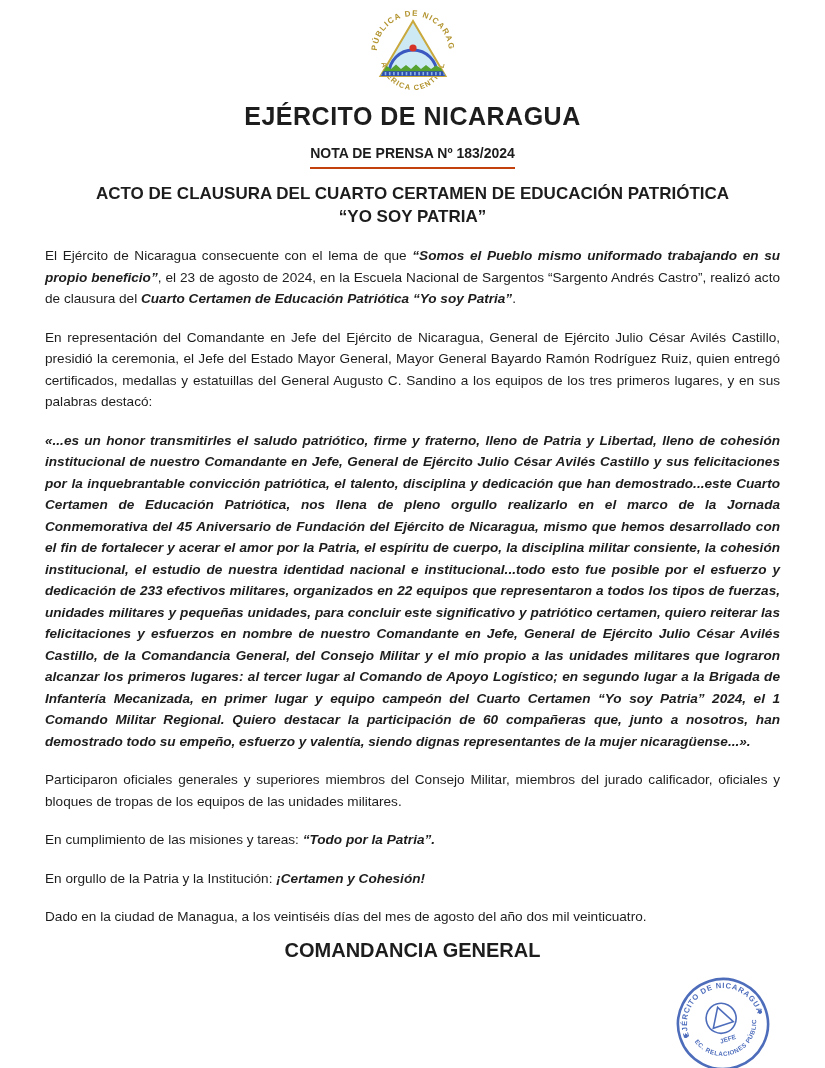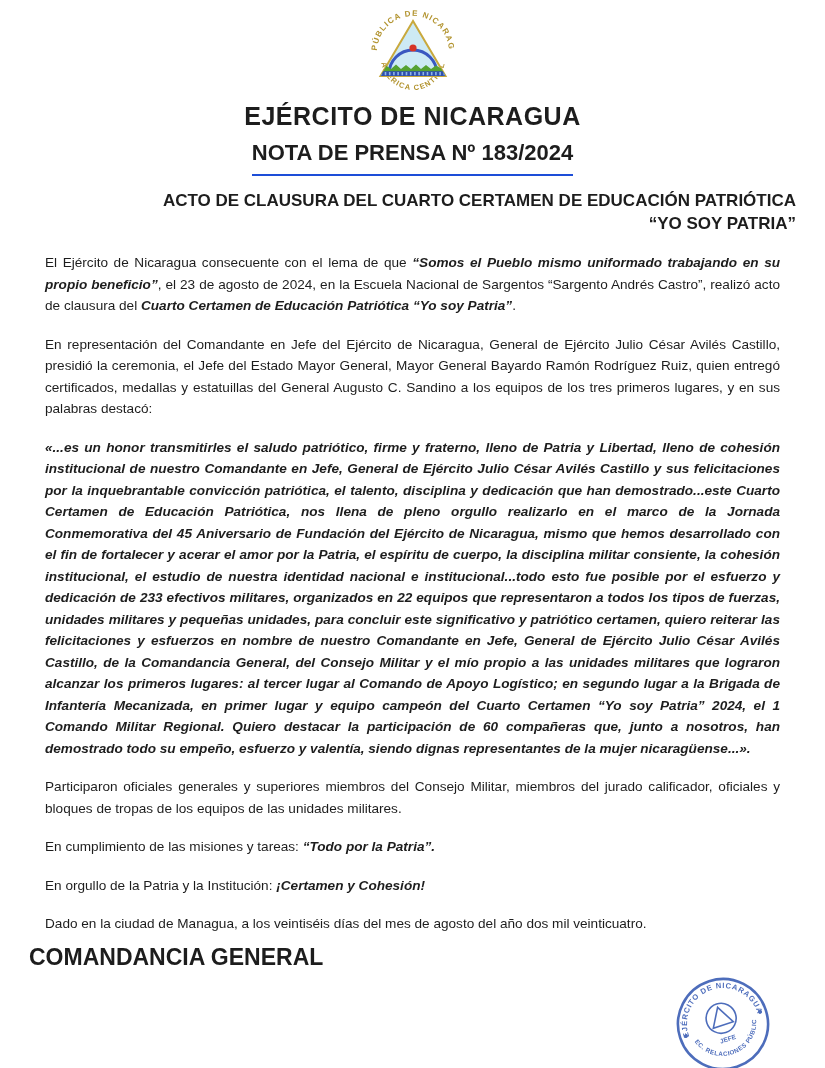--- a/index.html
+++ b/index.html
@@ -21,49 +21,49 @@
     margin: 10px 0 0;
     text-align: center;
     font-size: 25px;
     line-height: 28px;
     font-weight: bold;
     letter-spacing: 0.5px;
   }
   .nota-wrap { text-align: center; margin-top: 12px; }
   .nota {
     display: inline-block;
-    font-size: 22px;
+    font-size: 14px;
     line-height: 22px;
     font-weight: bold;
-    border-bottom: 2px solid #1d4ed8;
-    padding-bottom: 10px;
+    border-bottom: 2px solid #c2410c;
+    padding-bottom: 3px;
   }
   .subject {
     margin: 13px 0 0;
     text-align: center;
     font-size: 17px;
     line-height: 23px;
     font-weight: bold;
   }
-  .subject div { white-space: nowrap; text-align: right; }
+  .subject div { white-space: nowrap; }
 
   .para {
     margin: 17px 16px 0;
     font-size: 13.6px;
     line-height: 21.5px;
     text-align: justify;
   }
   .para span.b  { font-weight: normal; }
   .para span.bi { font-weight: bold; font-style: italic; }
 
   .footer {
     margin: 12px 0 0;
-    text-align: left;
+    text-align: center;
     font-weight: bold;
-    font-size: 23px;
+    font-size: 20px;
     line-height: 21px;
   }
 
   .stamp {
     position: absolute;
     right: 38px;
     top: 972px;
     opacity: 0.85;
   }
 </style>

